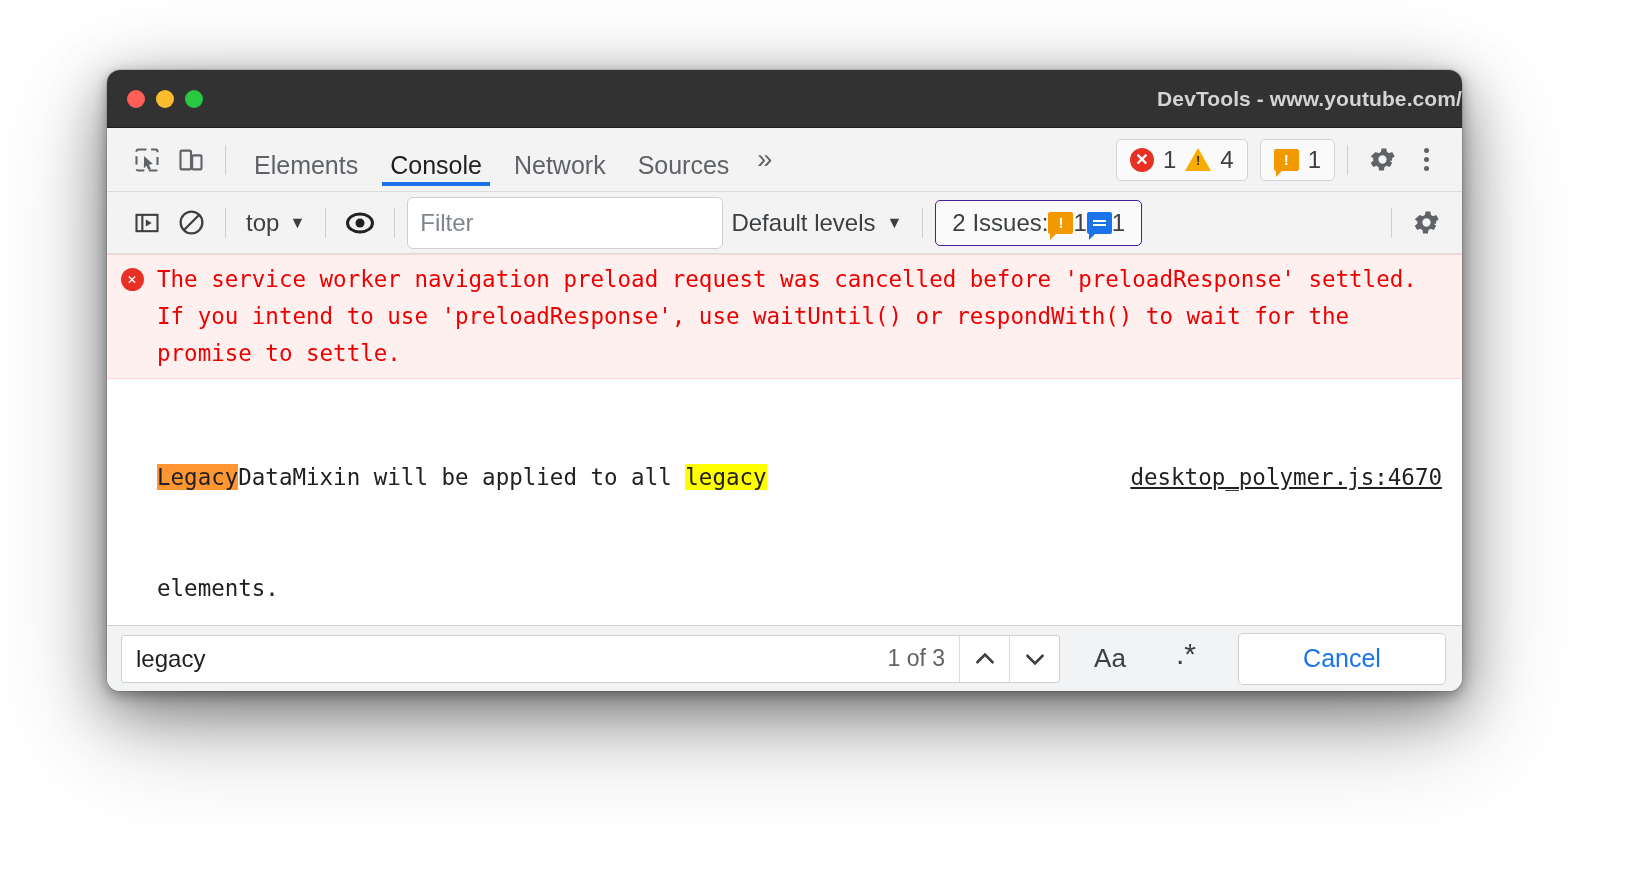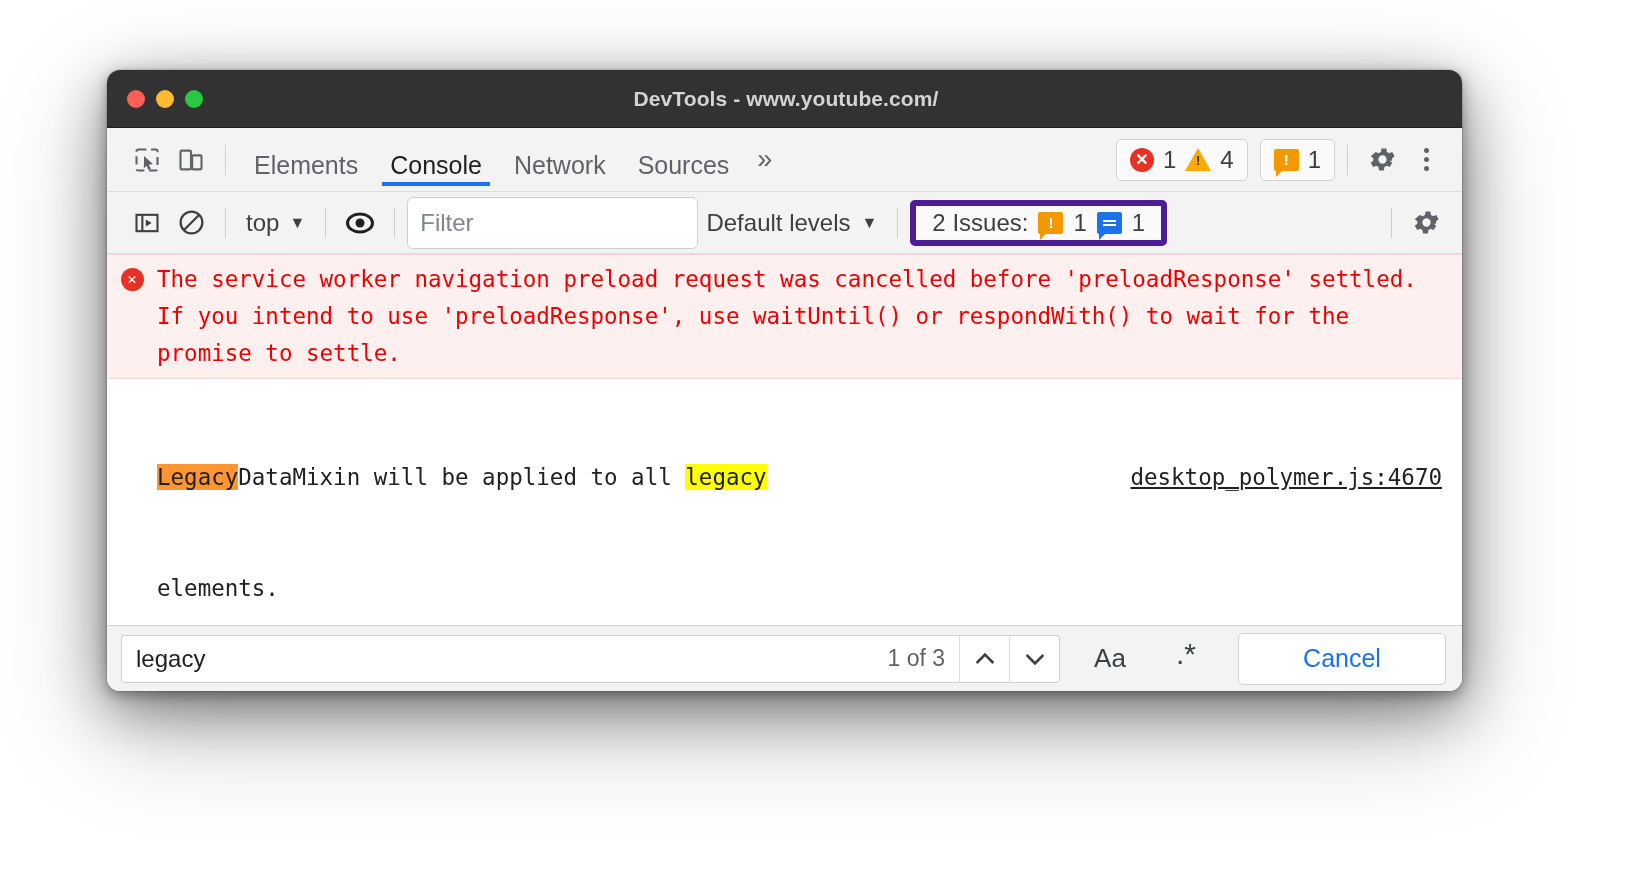--- a/index.html
+++ b/index.html
@@ -55,21 +55,21 @@
     width: 18px; height: 18px;
     border-radius: 50%;
     display: block;
   }
   .light.red    { background: #ff5f57; }
   .light.yellow { background: #febc2e; }
   .light.green  { background: #28c840; }
   #window-title {
     position: absolute;
     left: 3px; right: 0;
-    text-align: center;
+    text-align: right;
     color: #d4d4d4;
     font-size: 21px;
     font-weight: bold;
     letter-spacing: 0.1px;
     pointer-events: none;
   }
 
   
   #tabbar {
     height: 64px;
@@ -237,22 +237,22 @@
     color: #80868b;
     margin-right: 0;
   }
   #levels {
     display: flex; align-items: center; gap: 11px;
     font-size: 24px; color: #3c4043;
     padding: 0 8px;
     white-space: nowrap;
   }
   #issues-pill {
-    display: flex; align-items: center; gap: 10px;
-    border: 6px solid #4c1d95;
+    display: flex; align-items: center; 
+    border: 1px solid #4c1d95;
     border-radius: 5px;
     background: #fafafa;
     height: 46px;
     padding: 0 16px;
     font-size: 24px;
     color: #3c4043;
     white-space: nowrap;
   }
 
   

